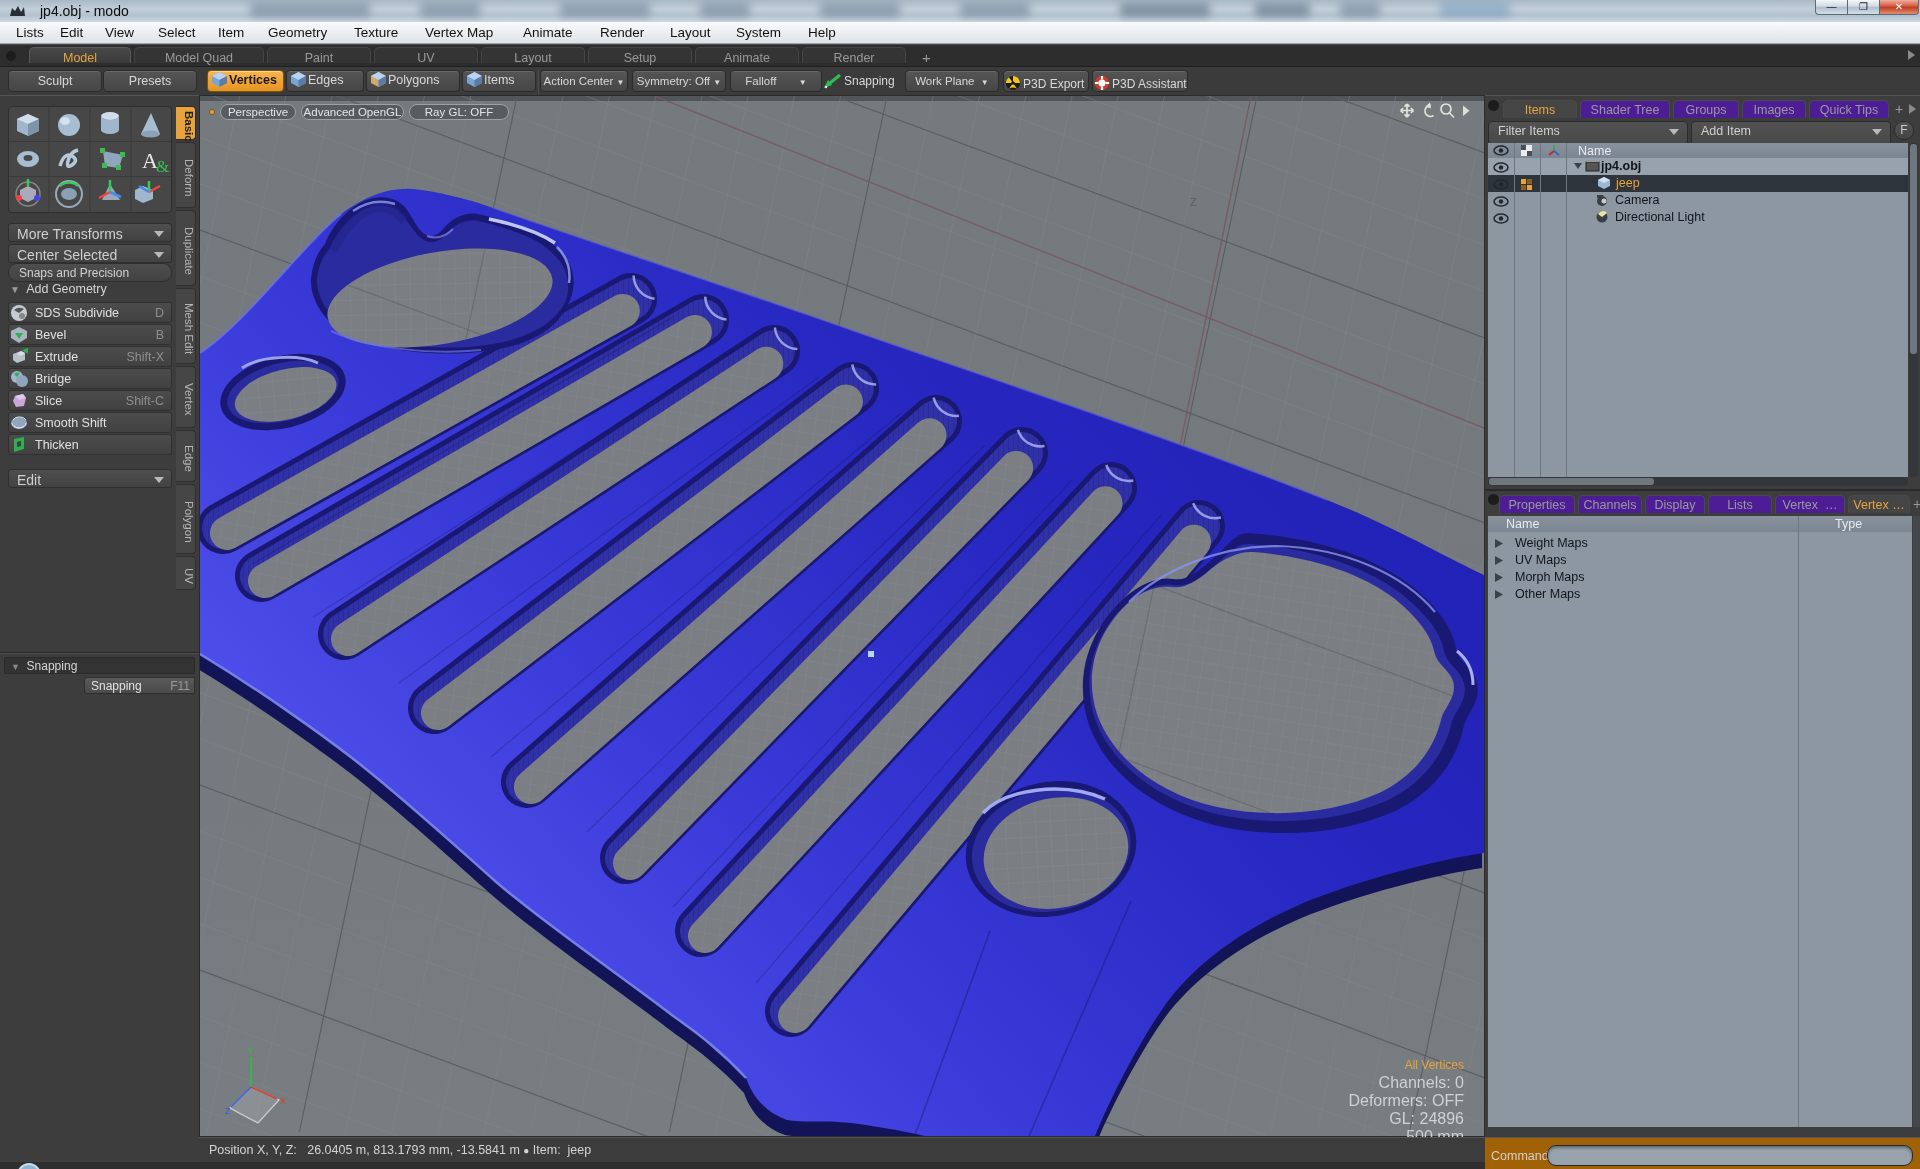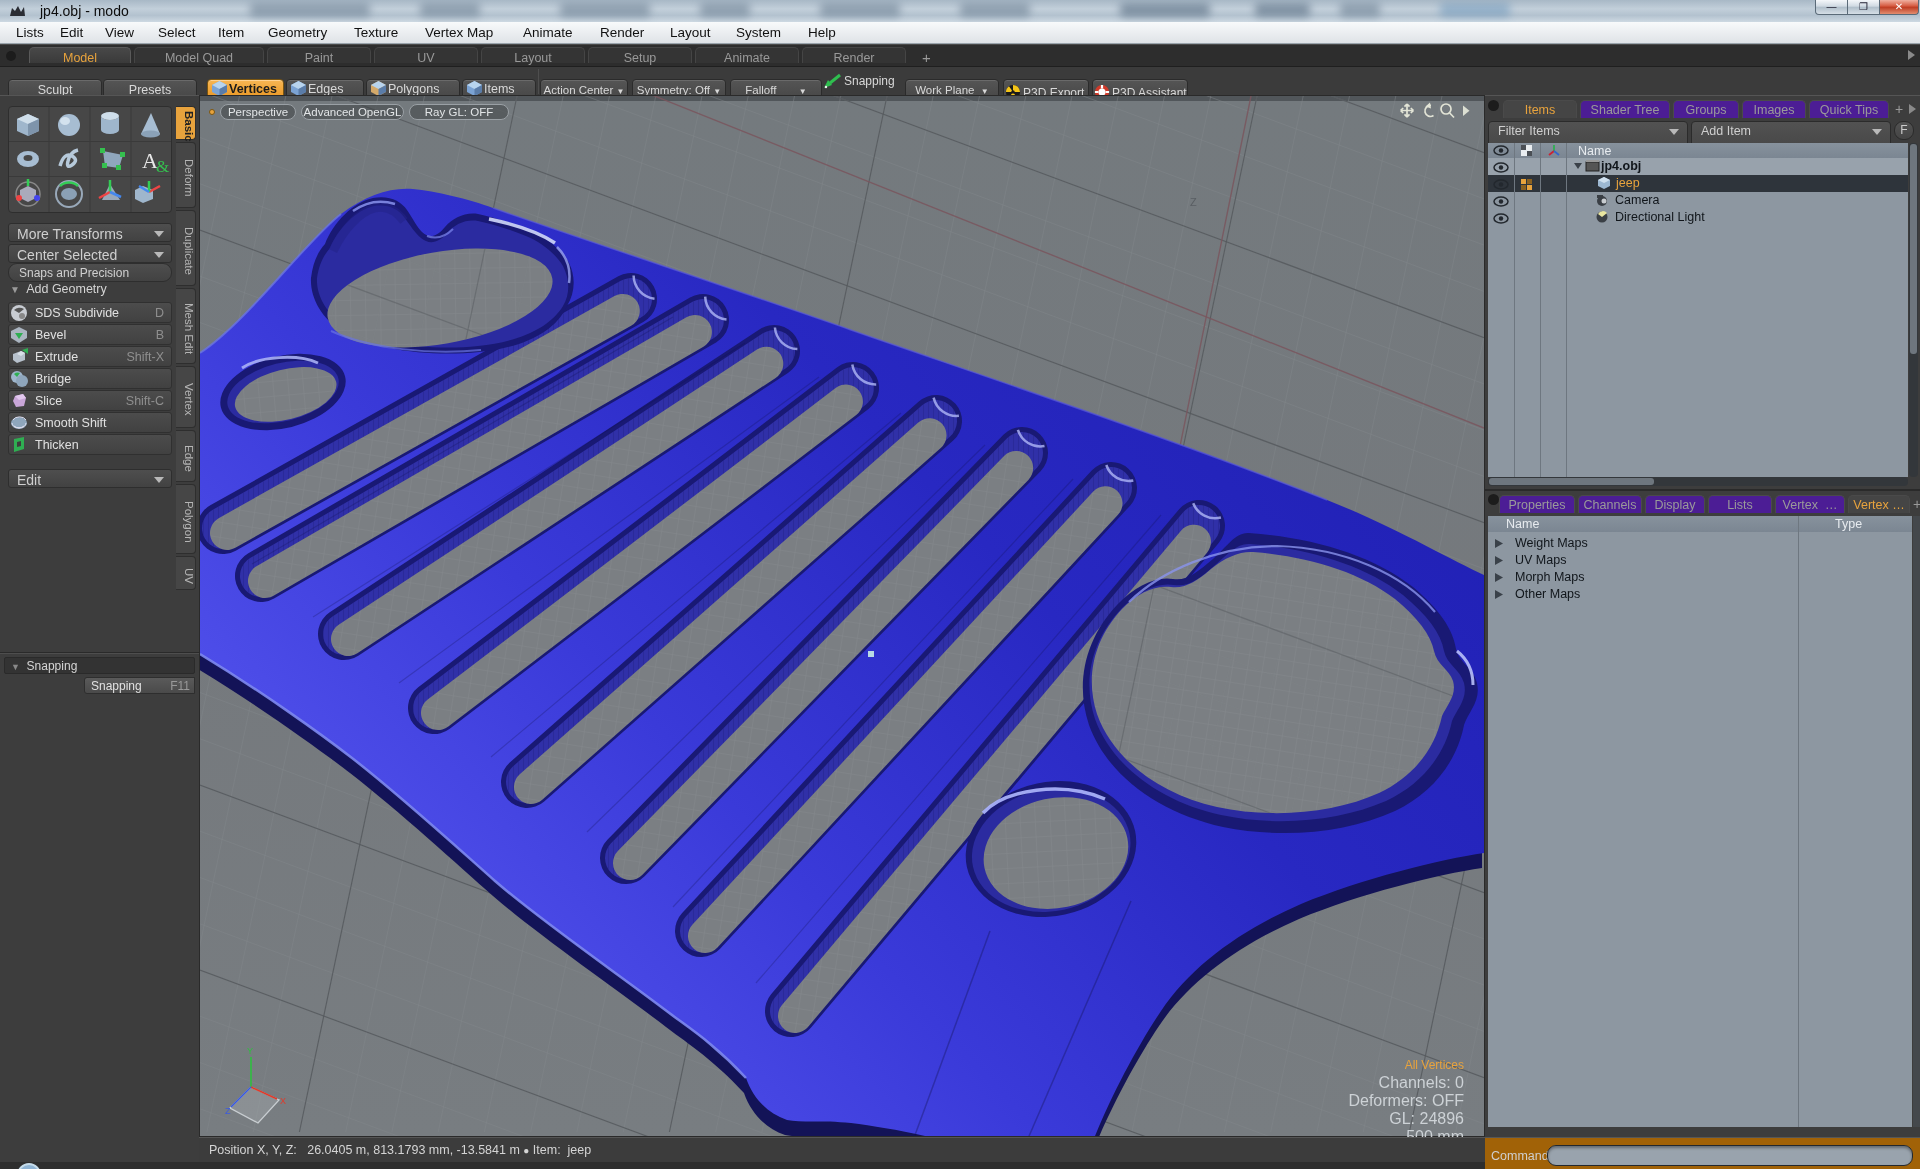--- a/index.html
+++ b/index.html
@@ -27,21 +27,21 @@
 
 
 #tabrow { left:0; top:44px; width:1920px; height:22px; background:#2d2d2d; border-top:1px solid #4a4a4a;}
 .ltab { position:absolute; top:2px; height:16px; border-radius:5px 5px 0 0;
   background:#343434; border:1px solid #454545; border-bottom:none;
   color:#999; font-size:12.5px; text-align:center; padding-top:3px; }
 .ltab.active { background:linear-gradient(180deg,#484848,#3a3a3a); color:#e8a33d; border-color:#5a5a5a; }
 
 
 #toolbar { left:0; top:66px; width:1920px; height:29px; background:#3b3b3b; border-top:1px solid #1f1f1f; }
-.tbtn { position:absolute; top:12px; height:22px; border-radius:4px; white-space:nowrap; overflow:hidden;
+.tbtn { position:absolute; top:3px; height:22px; border-radius:4px; white-space:nowrap; overflow:hidden;
   background:linear-gradient(180deg,#555555,#464646); border:1px solid #2b2b2b;
   box-shadow:inset 0 1px 0 #6a6a6a; color:#d8d8d8; font-size:12.5px; text-align:center; }
 .tbtn.orange { background:linear-gradient(180deg,#f7b654,#e8941f); color:#1a1a1a; box-shadow:inset 0 1px 0 #ffd290; border-color:#7a5510; }
 .tsep { position:absolute; top:2px; width:1px; height:25px; background:#2a2a2a; border-right:1px solid #4e4e4e; }
 
 
 #leftpanel { left:0; top:95px; width:199px; height:1067px; background:#3d3d3d; border-top:1px solid #555; }
 .lp-btn { position:absolute; background:linear-gradient(180deg,#515151,#434343);
   border:1px solid #2e2e2e; border-radius:3px; color:#d0d0d0; font-size:12px; }
 .lp-drop { position:absolute; background:linear-gradient(180deg,#4e4e4e,#424242);

